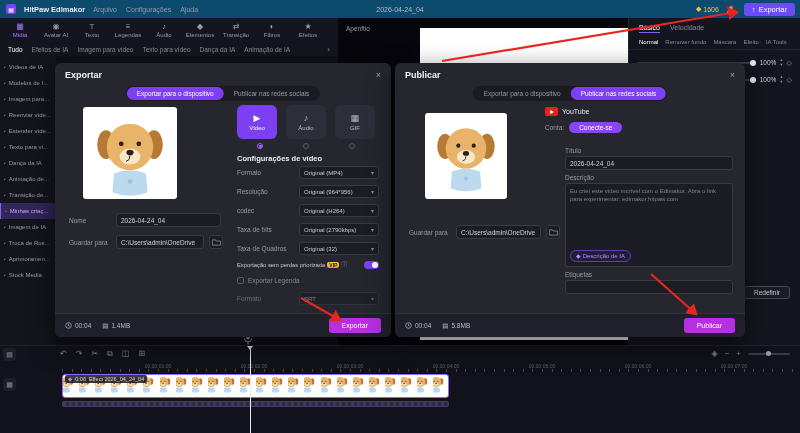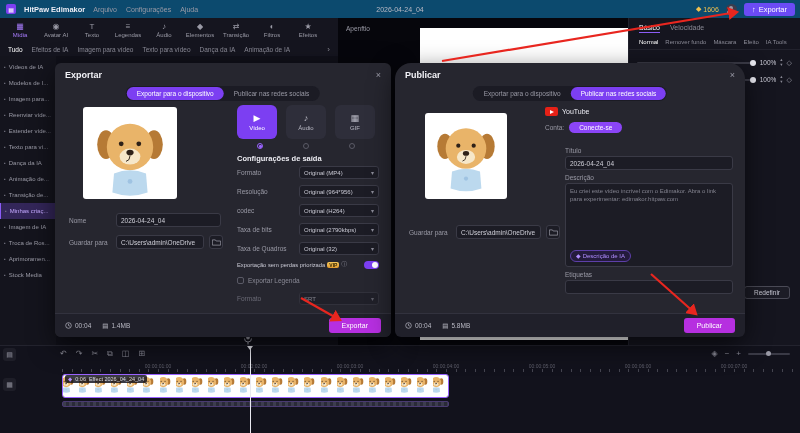--- a/index.html
+++ b/index.html
@@ -53,21 +53,21 @@
   .insp-row{display:flex;align-items:center;gap:4px;padding:8px 8px 0;font-size:6.5px;color:#c9c9d4;}
   .slider{flex:1;height:2px;background:#3a3a46;border-radius:2px;position:relative;}
   .slider .knob{position:absolute;right:0;top:-2px;width:6px;height:6px;background:#e8e8f0;border-radius:50%;}
   .stepper{display:flex;flex-direction:column;font-size:4.5px;line-height:4.5px;color:#8a8a96;}
   .kf{color:#8a8a96;font-size:7px;}
   .reset-btn{position:absolute;right:10px;top:268px;border:1px solid #4a4a56;border-radius:3px;padding:2px 9px;font-size:6.5px;color:#c9c9d4;background:#1c1c26;}
 
   
   .dialog{position:absolute;top:63px;height:274px;background:#26262f;border-radius:6px;box-shadow:0 8px 26px rgba(0,0,0,.6);z-index:20;}
   .dlg-export{left:55px;width:336px;}
-  .dlg-publish{left:395px;width:350px;border-radius:16px;}
+  .dlg-publish{left:395px;width:350px;}
   .dlg-head{display:flex;justify-content:space-between;align-items:center;padding:7px 10px 0;}
   .dlg-title{font-size:9px;color:#f2f2f7;font-weight:bold;}
   .dlg-close{color:#9a9aa6;font-size:9px;line-height:9px;}
   .seg{position:absolute;top:23px;left:50%;transform:translateX(-50%);display:flex;background:#1b1b24;border-radius:8px;padding:1px;font-size:6.5px;white-space:nowrap;}
   .seg-item{padding:3px 10px;border-radius:7px;color:#9a9aa6;}
   .seg-item.active{background:#7c3ff2;color:#fff;}
   .thumb-box{position:absolute;background:#fff;border-radius:3px;overflow:hidden;}
   .ed-image{left:28px;top:44px;width:94px;height:92px;}
   .pd-image{left:30px;top:50px;width:82px;height:86px;}
   .thumb-box svg{position:absolute;left:50%;top:4px;transform:translateX(-50%);}
@@ -428,21 +428,21 @@
           <span class="cg">▦</span>
           <span class="cl">GIF</span>
         </div>
 
     </div>
     <div class="radios">
       <span class="fmt-radio on"></span>
       <span class="fmt-radio"></span>
       <span class="fmt-radio"></span>
     </div>
-    <span class="out-head">Configurações de saída</span>
+    <span class="out-head">Configurações de vídeo</span>
     <div class="out-settings">
 
         <div class="set-row">
           <span class="set-label">Formato</span>
           <span class="dd">
             <span>Original (MP4)</span>
             <span class="caret">▾</span>
           </span>
         </div>
 

